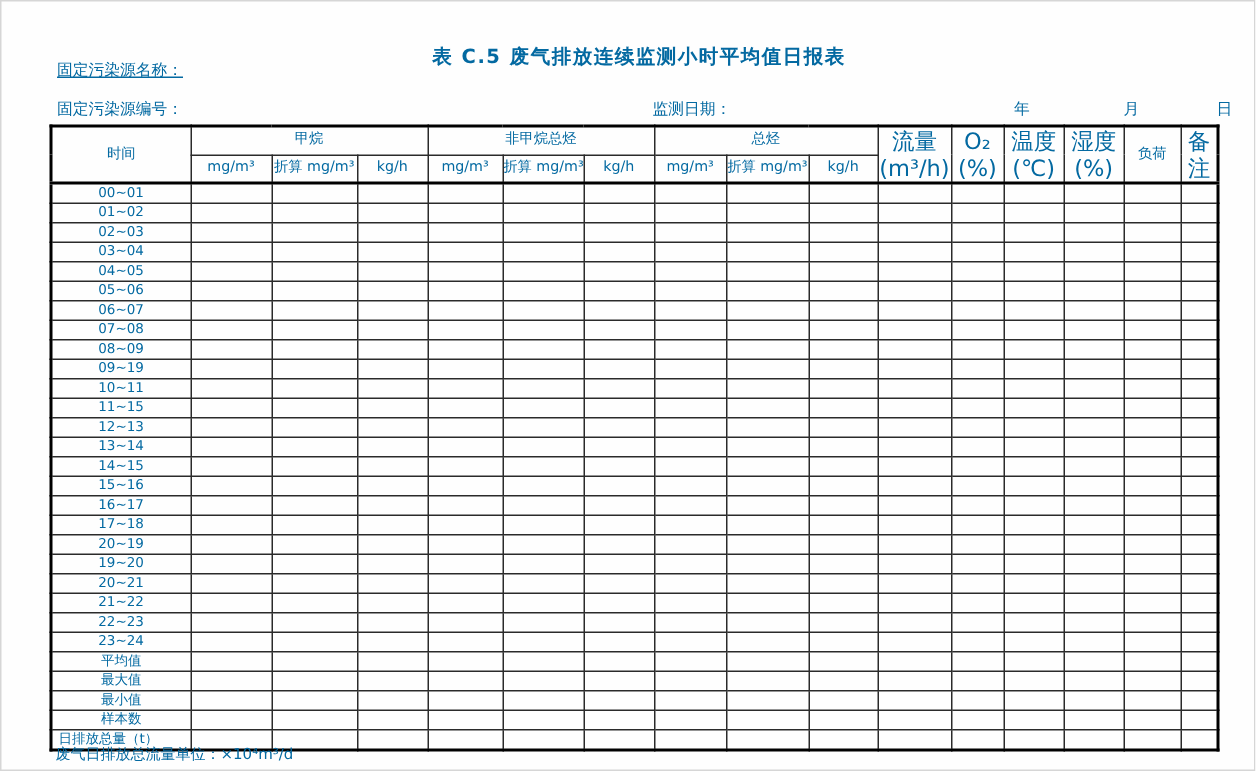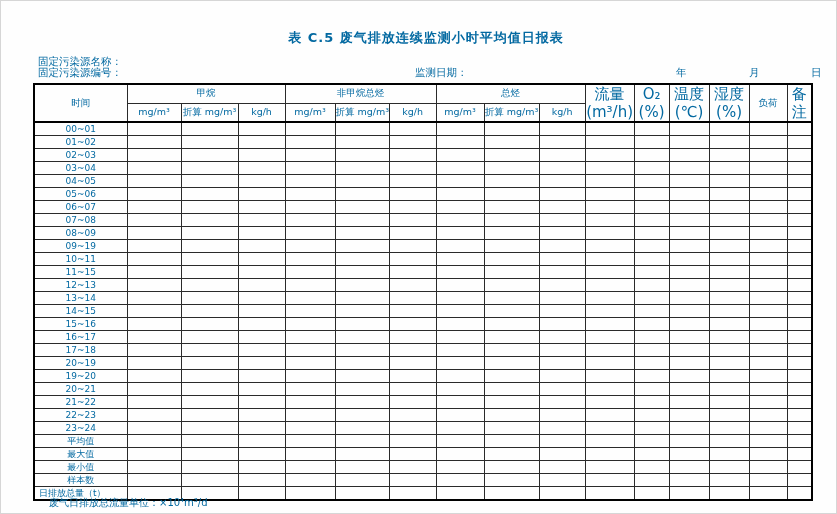--- a/index.html
+++ b/index.html
@@ -6,23 +6,23 @@
   .page {
     position:relative; width:837px; height:514px; box-sizing:border-box;
     background:#fefefe; border:1px solid #d6d6d6; overflow:hidden;
     font-family:"DejaVu Sans","Liberation Sans",sans-serif; color:#0369a1;
   }
   .title {
     position:absolute; top:28px; left:35px; width:780px; text-align:center;
     font-size:13px; font-weight:bold; letter-spacing:1px;
   }
   .info-label { position:absolute; font-size:10.5px; white-space:nowrap; }
-  .lbl-name  { left:37px;  top:54px; }
+  .lbl-name  { left:37px;  top:39px;text-decoration:underline; }
   .lbl-code  { left:37px;  top:65px; }
-  .lbl-date  { left:414px; top:65px;text-align:center; }
+  .lbl-date  { left:434px; top:65px;text-align:center; }
   .lbl-year  { left:675px; top:65px; }
   .lbl-month { left:748px; top:65px; }
   .lbl-day   { left:810px; top:65px; }
 
   table.form {
     position:absolute; left:32px; top:82px; width:778px;
     border-collapse:collapse; table-layout:fixed;
     border:2px solid #000;
   }
   table.form th, table.form td {
@@ -30,21 +30,21 @@
     text-align:center; vertical-align:middle;
     font-weight:normal; overflow:hidden; white-space:nowrap;
   }
   table.form thead th { font-size:9.5px; height:16px; line-height:1.15; }
   table.form thead { border-bottom:2px solid #000;margin-left:12px; }
   table.form thead .twoline div { font-size:15px; line-height:1.2; }
   table.form tbody td { font-size:9px; height:12px; line-height:12px; }
   table.form tbody td.left { text-align:left; padding-left:4px; }
 
   .footer-note {
-    position:absolute; left:36px; top:495px; font-size:10px; white-space:nowrap;margin-left:12px;
+    position:absolute; left:36px; top:495px; font-size:10px; white-space:nowrap;
   }
 </style>
 </head>
 <body>
 
 <div class="page">
 
   <div class="title">表 C.5  废气排放连续监测小时平均值日报表</div>
 
   <div class="info-label lbl-name">固定污染源名称：</div>

